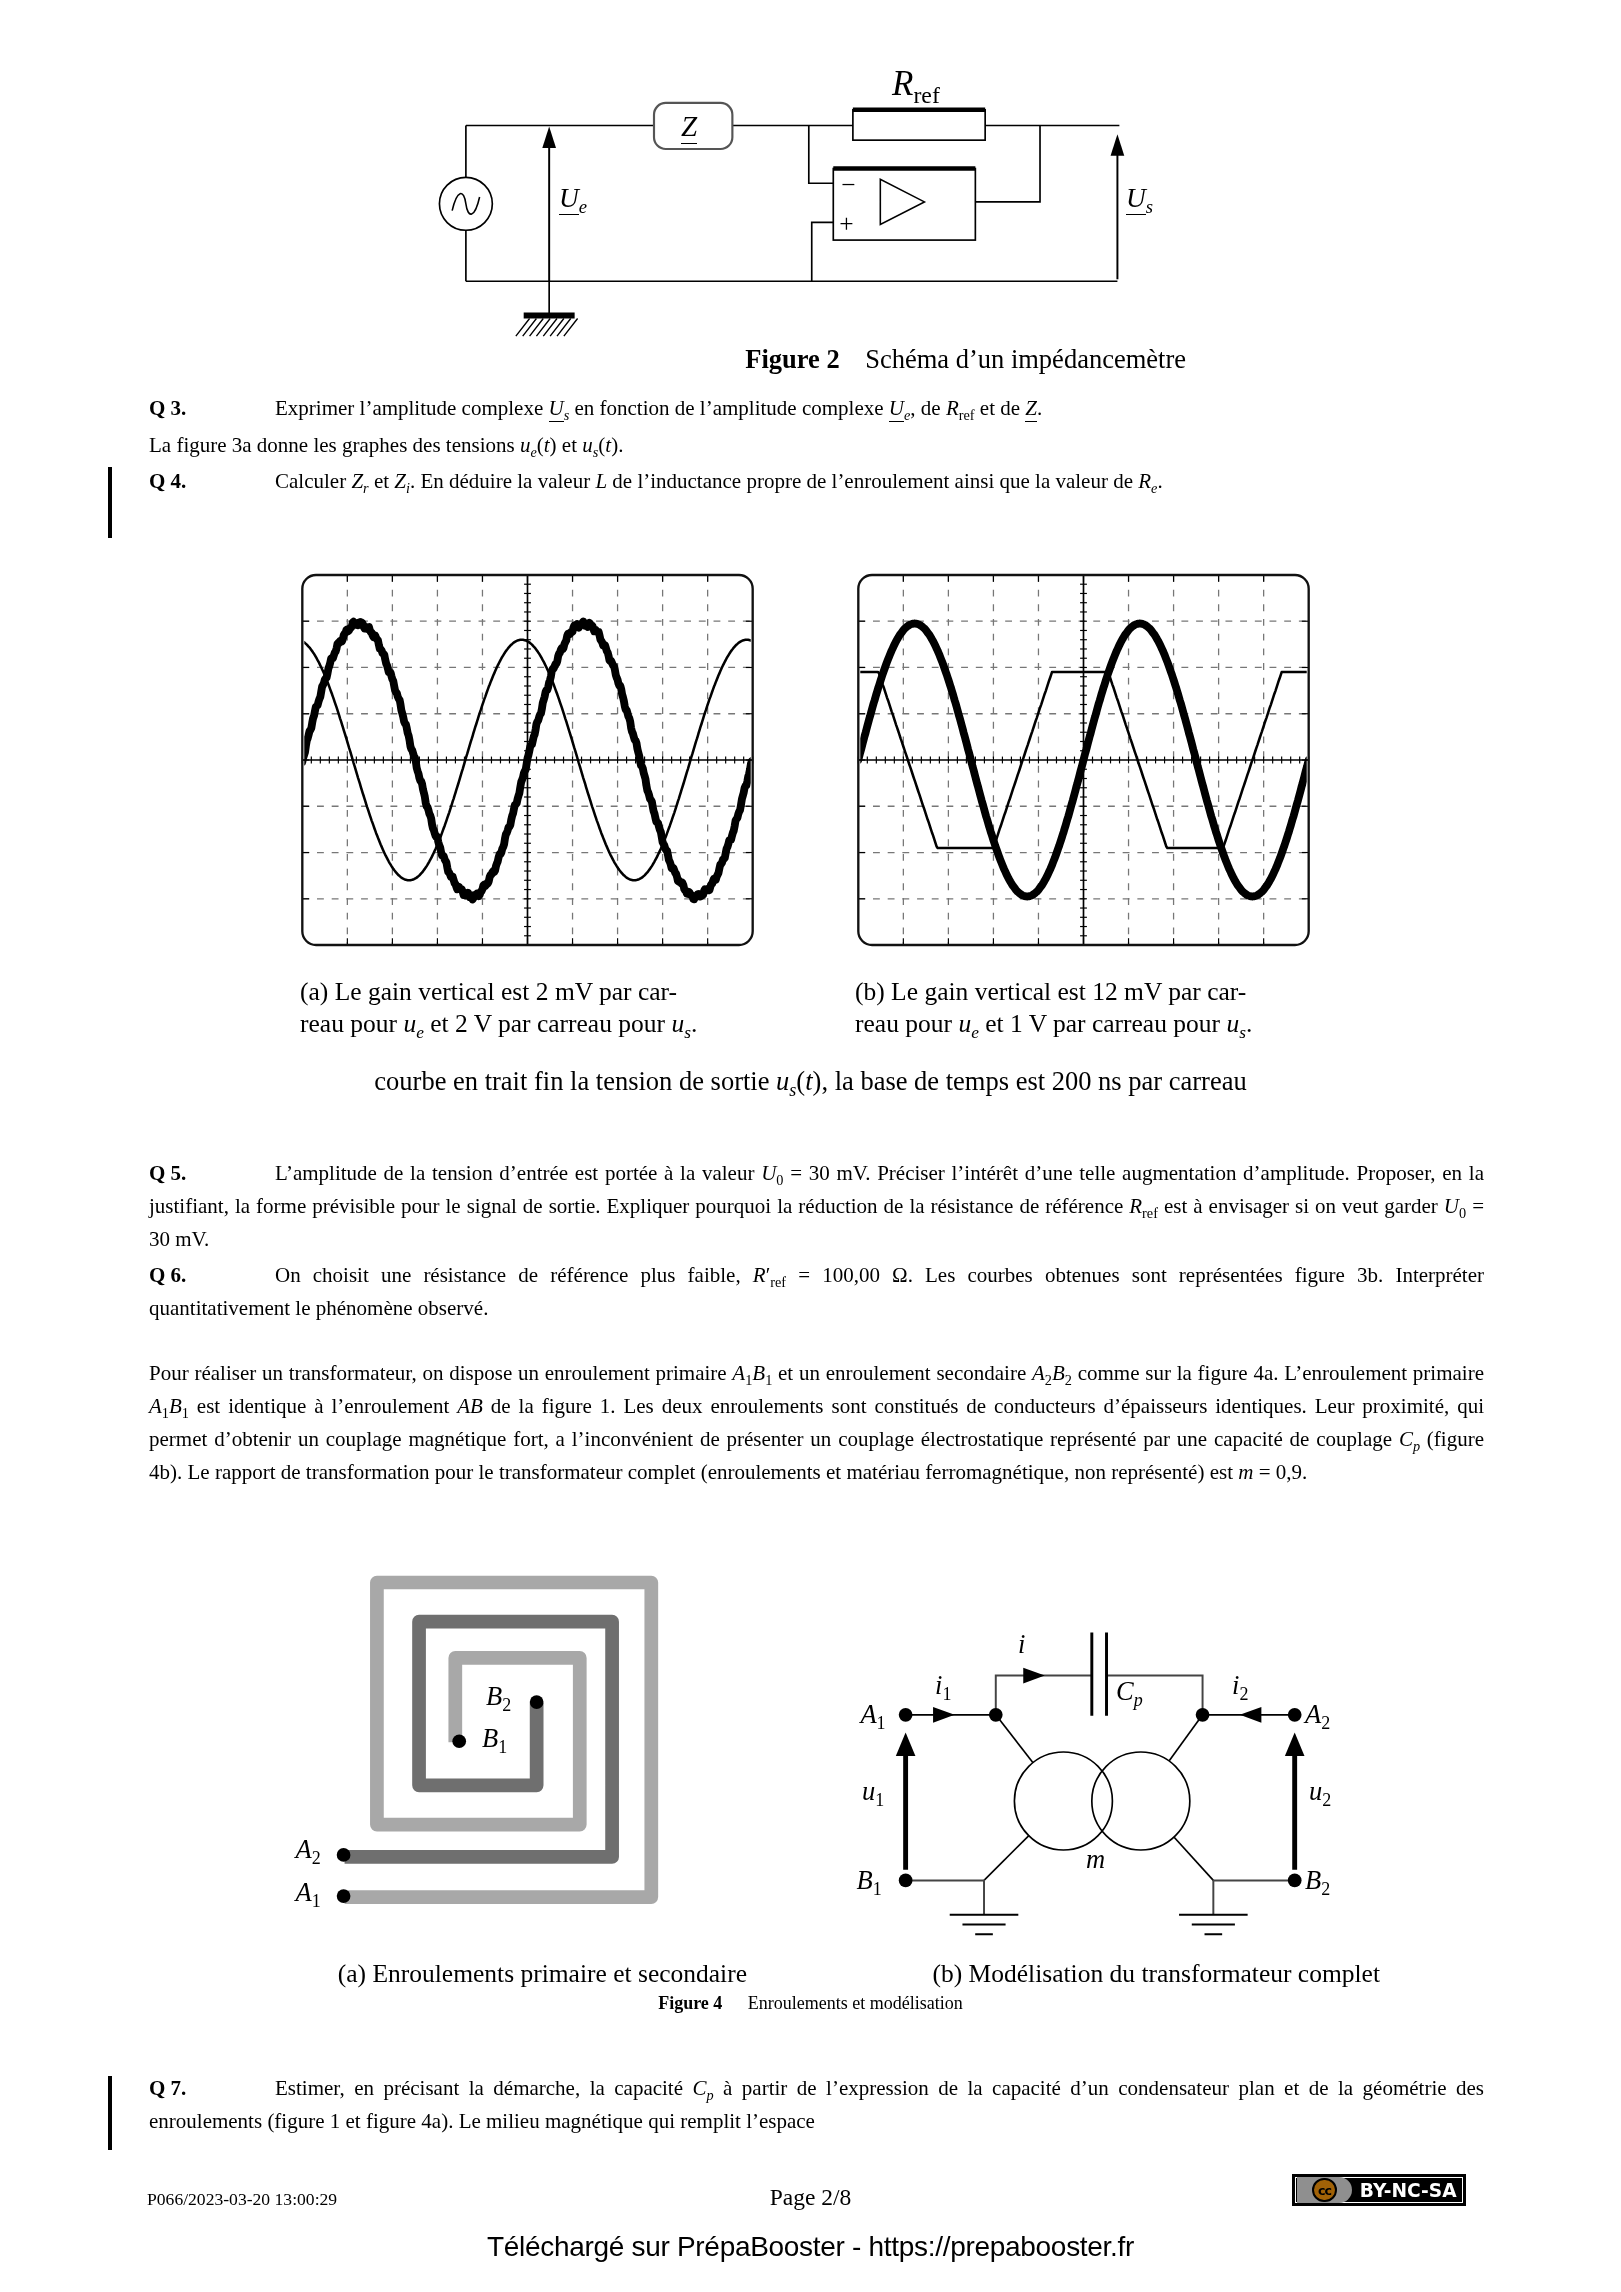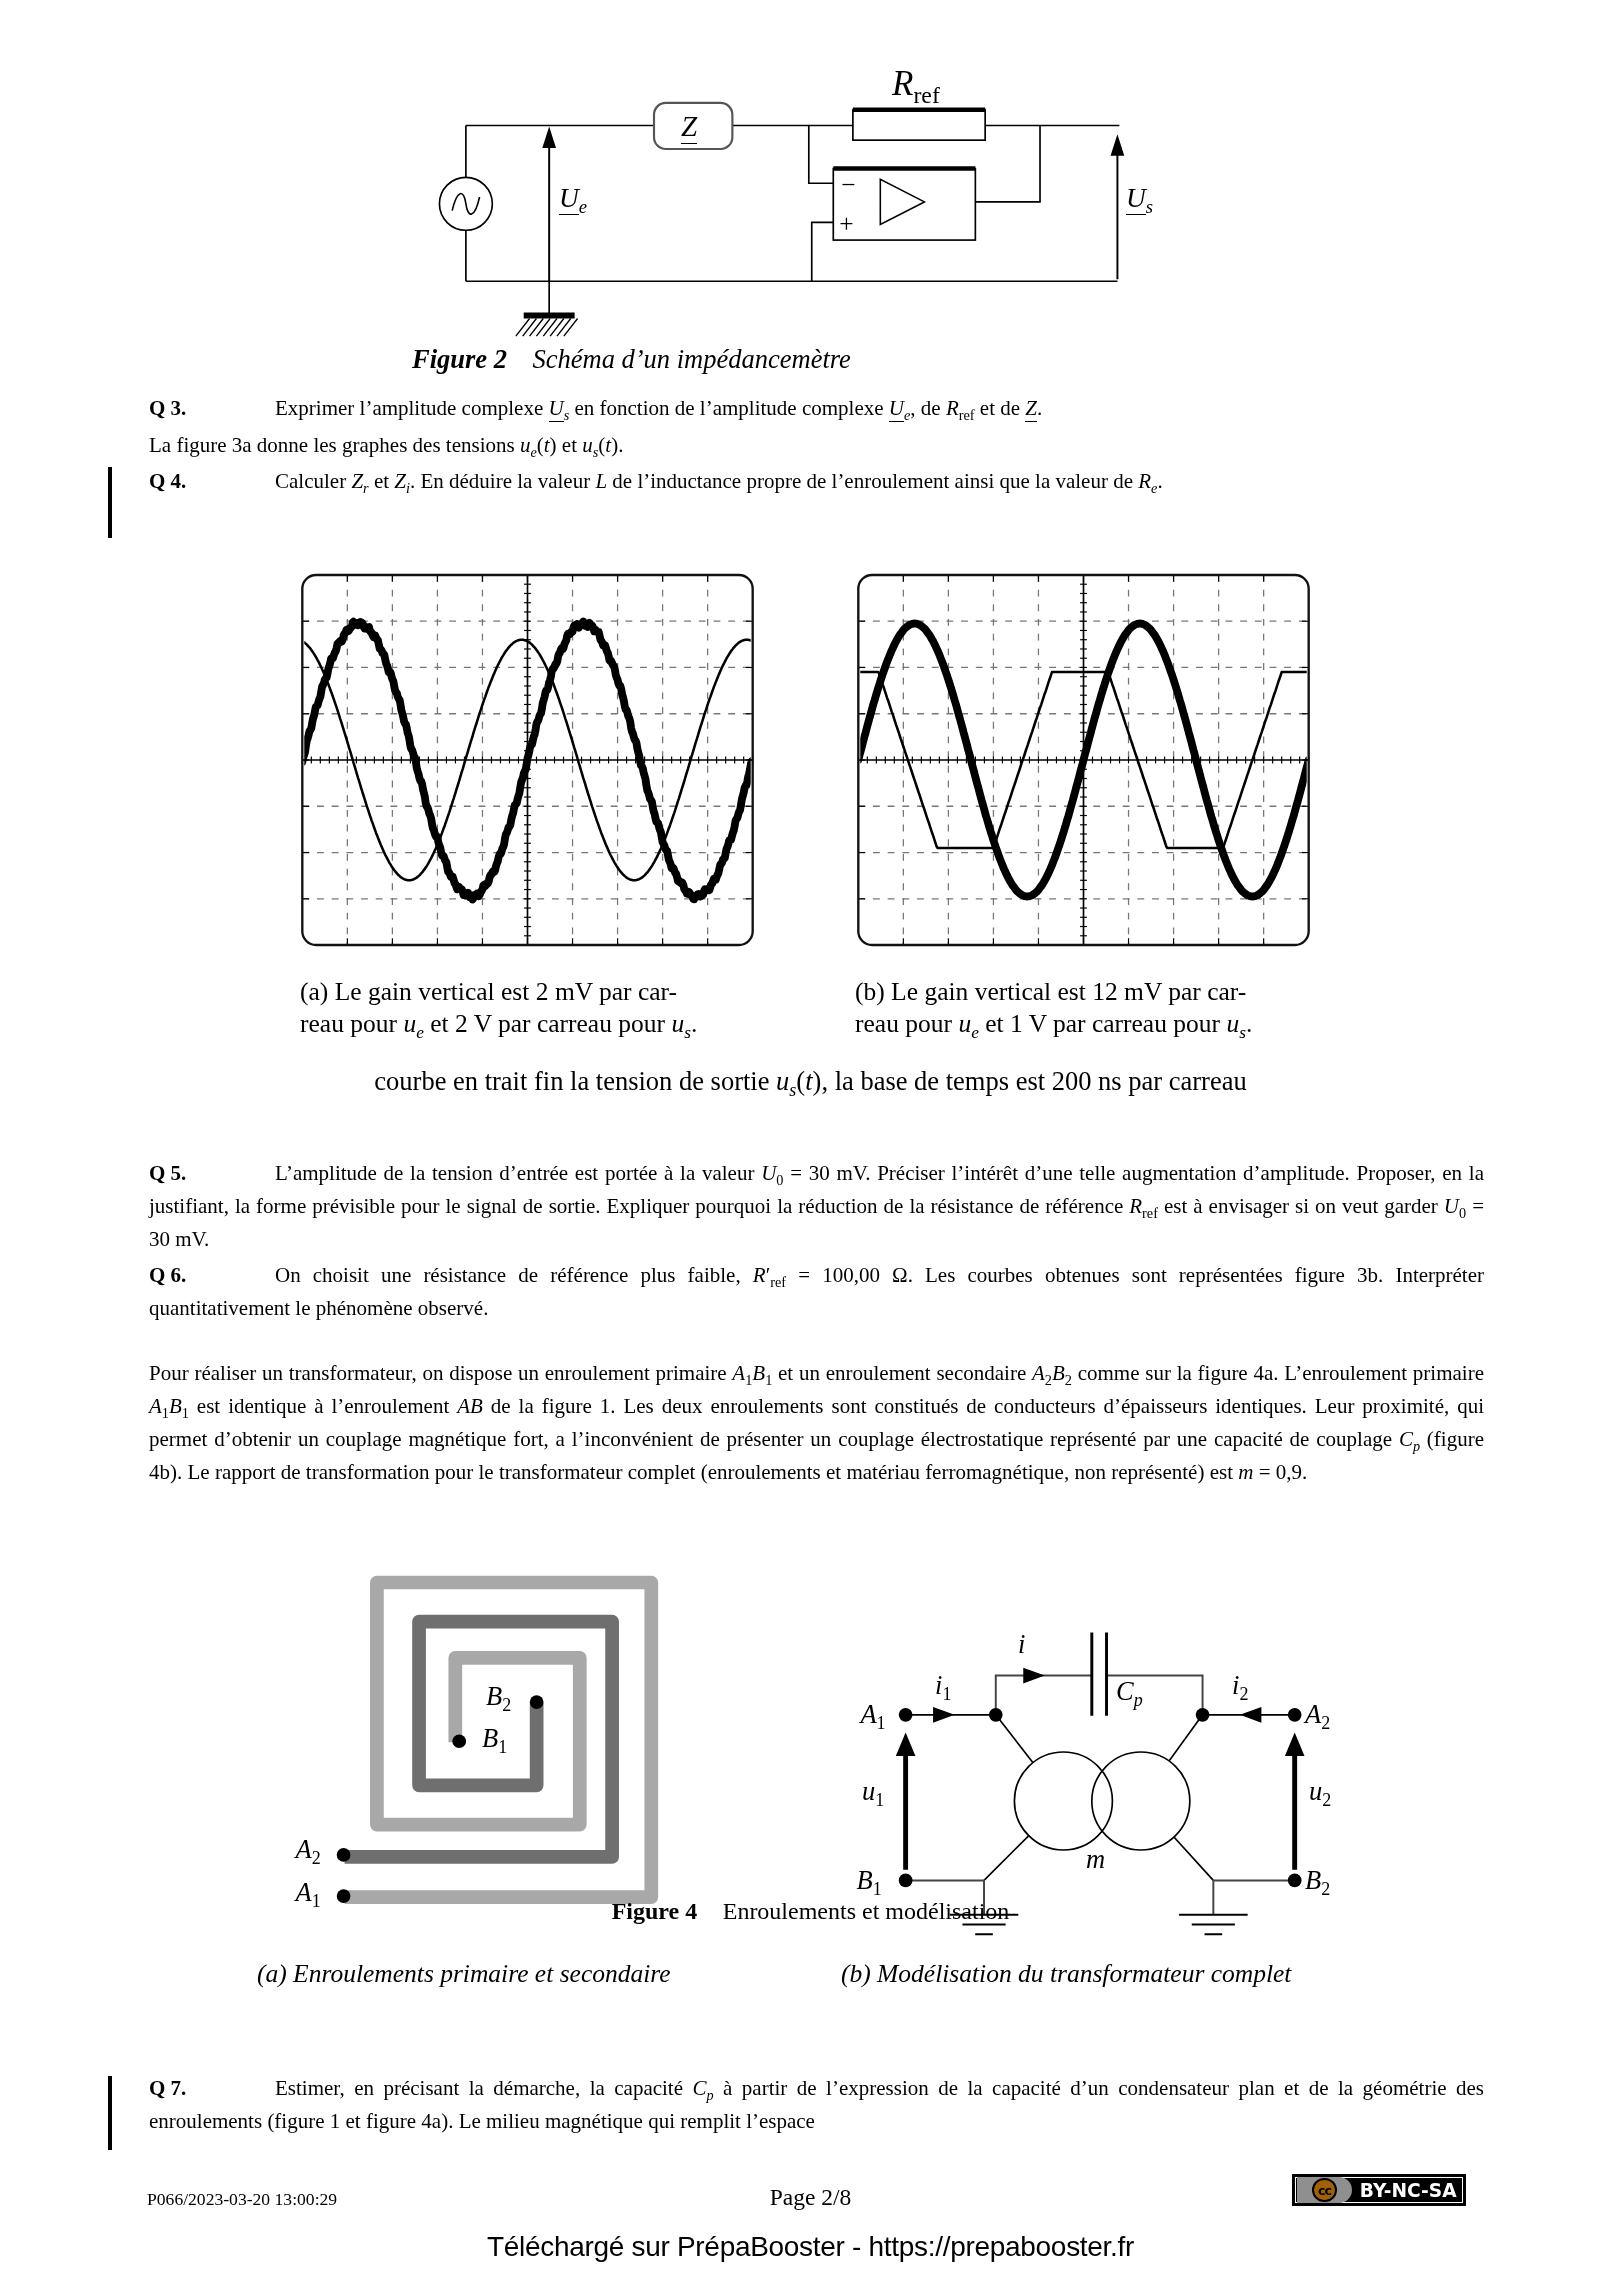--- a/index.html
+++ b/index.html
@@ -6,21 +6,21 @@
   body{width:1621px;height:2293px;position:relative;font-family:"Liberation Serif",serif;color:#000;}
   .abs{position:absolute;}
   .body-text{font-size:21px;line-height:33px;text-align:justify;width:1335px;left:149px;}
   .qlabel{font-weight:bold;display:inline-block;width:126px;}
   sub{font-size:68%;line-height:0;}
   i{font-style:italic;}
   .ul{border-bottom:1.7px solid #000;padding-bottom:1px;}
   .fig{position:absolute;}
   .fig-label{position:absolute;font-size:26.5px;white-space:nowrap;}
   .caption{font-size:25.5px;line-height:32px;}
-  .cap-center{text-align:left;white-space:nowrap;font-style:italic;}
+  .cap-center{text-align:right;white-space:nowrap;}
   .figcap-label{font-weight:bold;margin-right:25.5px;}
   .changebar{position:absolute;width:3.9px;background:#000;}
   .footer-small{font-size:17.6px;}
   .footer-page{font-size:23.5px;}
   .download-line{font-family:"Liberation Sans",sans-serif;font-size:28px;letter-spacing:-0.3px;}
   .center-line{left:0;width:1621px;text-align:center;}
   
   .cc-badge{position:absolute;left:1292px;top:2174px;width:174px;height:32px;background:#000;border:2.9px solid #000;box-sizing:border-box;display:flex;align-items:center;}
   .cc-inner{position:absolute;inset:1px;border:1px solid #fff;display:flex;align-items:center;}
   .cc-pill{width:55px;height:26.5px;background:#8f8f8f;border-radius:0 13.7px 13.7px 0;margin-left:1px;display:flex;align-items:center;justify-content:center;}
@@ -494,21 +494,21 @@
   <div class="fig-label" style="left:472px;top:141px;"><i>A</i><sub>2</sub></div>
   <div class="fig-label" style="left:29px;top:218px;"><i>u</i><sub>1</sub></div>
   <div class="fig-label" style="left:476px;top:218px;"><i>u</i><sub>2</sub></div>
   <div class="fig-label" style="left:23.5px;top:307px;"><i>B</i><sub>1</sub></div>
   <div class="fig-label" style="left:472px;top:307px;"><i>B</i><sub>2</sub></div>
   <div class="fig-label" style="left:253px;top:286px;"><i>m</i></div>
 </div>
 
 <div class="abs cap-center caption" style="left:257px;top:1958px;width:490px;">(a) Enroulements primaire et secondaire</div>
 <div class="abs cap-center caption" style="left:841px;top:1958px;width:539px;">(b) Modélisation du transformateur complet</div>
-<div class="abs center-line" style="top:1898px;font-size:24px;">
+<div class="abs center-line" style="top:1993px;font-size:18px;">
   <span class="figcap-label">Figure 4</span><span>Enroulements et modélisation</span>
 </div>
 
 <div class="changebar" style="left:108px;top:2076px;height:74px;"></div>
 <div class="abs body-text" style="top:2072px;">
   <span class="qlabel">Q 7.</span><span>Estimer, en précisant la démarche, la capacité <i>C</i><sub><i>p</i></sub> à partir de l’expression de la capacité d’un condensateur plan et de la géométrie des enroulements (figure 1 et figure 4a). Le milieu magnétique qui remplit l’espace</span>
 </div>
 
 <div class="abs footer-small" style="left:147px;top:2189px;">P066/2023-03-20 13:00:29</div>
 <div class="abs center-line footer-page" style="top:2184px;">Page 2/8</div>

